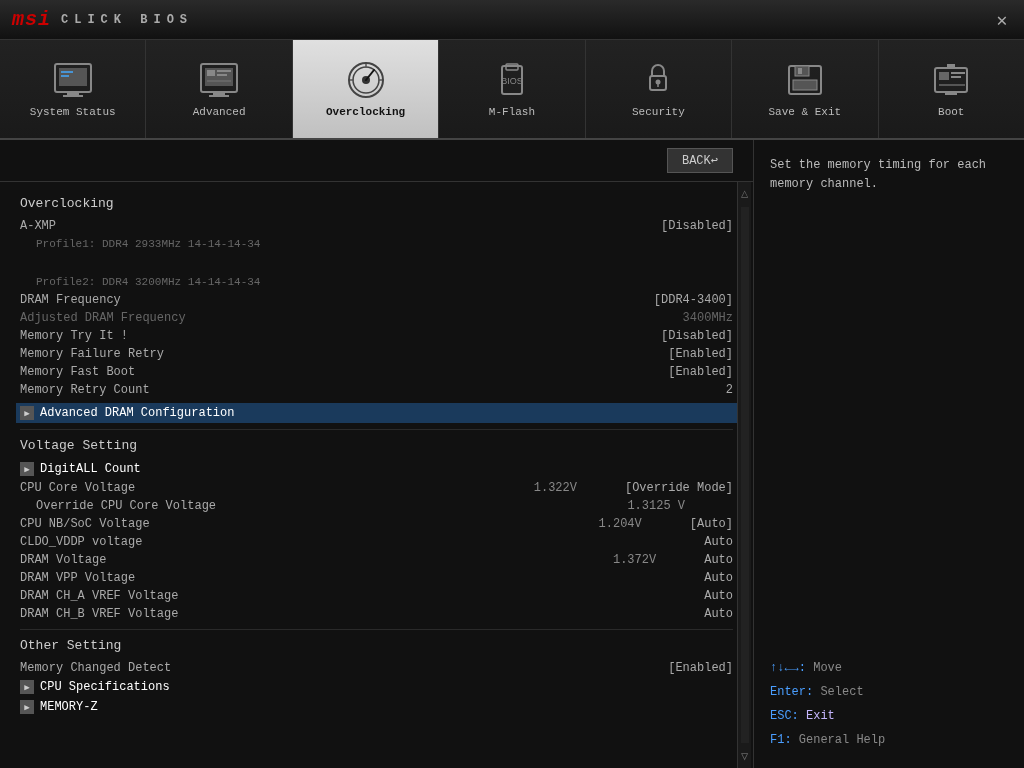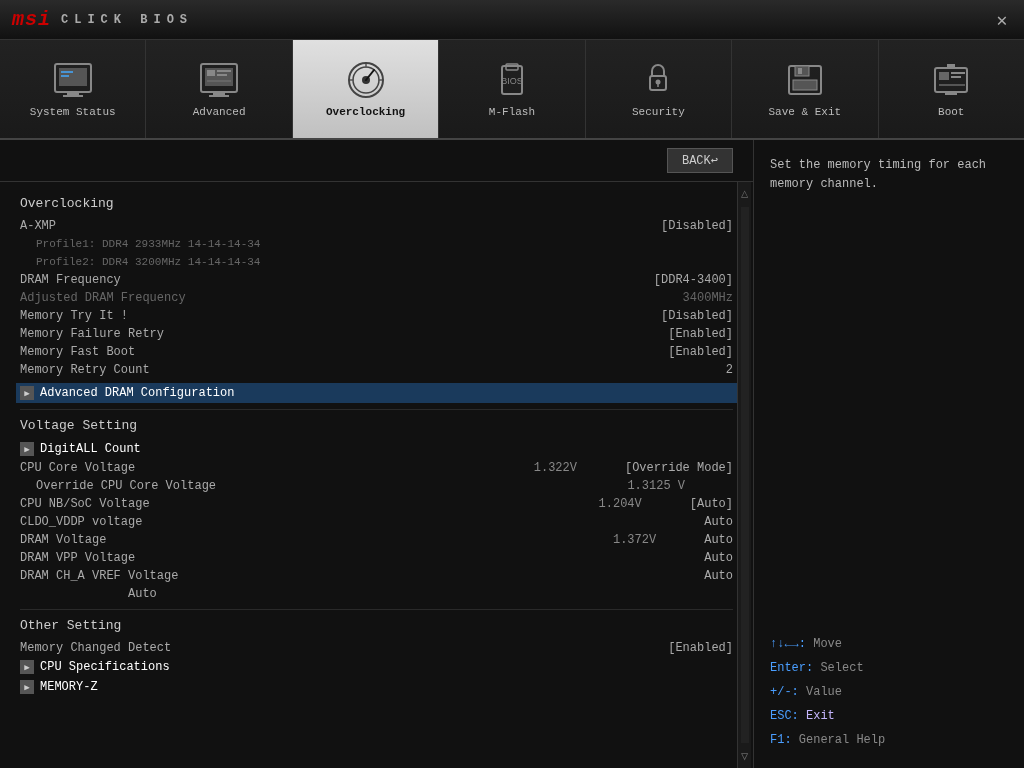--- a/index.html
+++ b/index.html
@@ -357,21 +357,21 @@
 
       <div class="setting-row">
         <span class="setting-name">A-XMP</span>
         <span class="setting-value bracket">[Disabled]</span>
       </div>
 
       <div class="setting-row">
         <span class="setting-name profile-line" style="color:#666;font-size:11px;padding-left:16px;">Profile1: DDR4 2933MHz 14-14-14-34</span>
       </div>
       <div class="setting-row">
-        <span class="setting-name profile-line" style="color:#666;font-size:11px;padding-left:16px;">Profile2: DDR4 3200MHz 14-14-14-34</span>
+        <span class="setting-name profile-line" style="color:#666;font-size:11px;padding-left:16px;margin-top:20px;">Profile2: DDR4 3200MHz 14-14-14-34</span>
       </div>
 
       <div class="setting-row">
         <span class="setting-name">DRAM Frequency</span>
         <span class="setting-value bracket">[DDR4-3400]</span>
       </div>
 
       <div class="setting-row">
         <span class="setting-name" style="color:#666;">Adjusted DRAM Frequency</span>
         <span class="setting-value" style="color:#666;">3400MHz</span>
@@ -447,20 +447,21 @@
         <span class="setting-value">Auto</span>
       </div>
 
       <div class="setting-row">
         <span class="setting-name">DRAM CH_A VREF Voltage</span>
         <span class="setting-value-num"></span>
         <span class="setting-value">Auto</span>
       </div>
 
       <div class="setting-row">
+        <span class="setting-name">DRAM CH_B VREF Voltage</span>
         <span class="setting-value-num"></span>
         <span class="setting-value">Auto</span>
       </div>
 
       <div class="separator"></div>
 
       <div class="section-title">Other Setting</div>
 
       <div class="setting-row">
         <span class="setting-name">Memory Changed Detect</span>
@@ -493,24 +494,20 @@
     <div id="key-guide">
       <div class="key-line">
         <span>↑↓←→:</span>
         <span style="color:#888;">Move</span>
       </div>
       <div class="key-line">
         <span>Enter:</span>
         <span style="color:#888;">Select</span>
       </div>
       <div class="key-line">
-        <span>+/-:</span>
-        <span style="color:#888;">Value</span>
-      </div>
-      <div class="key-line">
         <span>ESC:</span>
         <span style="color:#c4b5fd;">Exit</span>
       </div>
       <div class="key-line">
         <span>F1:</span>
         <span style="color:#888;">General Help</span>
       </div>
     </div>
   </div>
 

